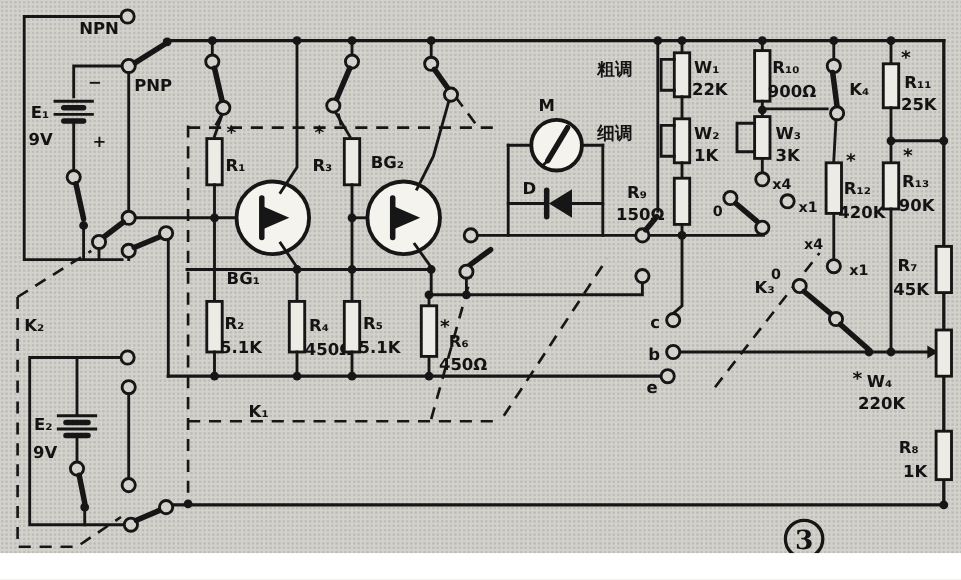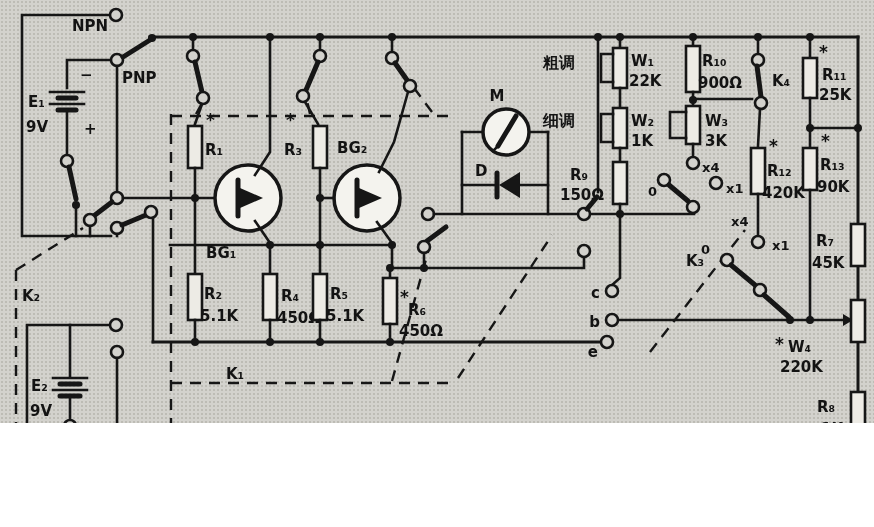--- a/index.html
+++ b/index.html
@@ -1,16 +1,16 @@
 <!DOCTYPE html>
 <html><head>
 <meta charset="utf-8">
 <style>
   html,body{margin:0;padding:0;background:#ffffff;}
-  #page{position:relative;width:874px;height:423px;overflow:hidden;
+  #page{position:relative;width:874px;height:503px;overflow:hidden;
         background-color:#d3d2cd;
         background-image:radial-gradient(#bdbcb5 1px, rgba(0,0,0,0) 1.4px);
         background-size:4px 4px;
         font-family:"DejaVu Sans",sans-serif;}
   svg{position:absolute;inset:0;}
   .w{stroke:#161616;stroke-width:2.6;fill:none;stroke-linecap:square;}
   .rail{stroke:#161616;stroke-width:3;fill:none;stroke-linecap:square;}
   .arm{stroke:#161616;stroke-width:5;fill:none;stroke-linecap:round;}
   .dash{stroke:#161616;stroke-width:2.4;fill:none;stroke-dasharray:11 8;}
   .rb{fill:#edebe5;stroke:#161616;stroke-width:2.6;}

